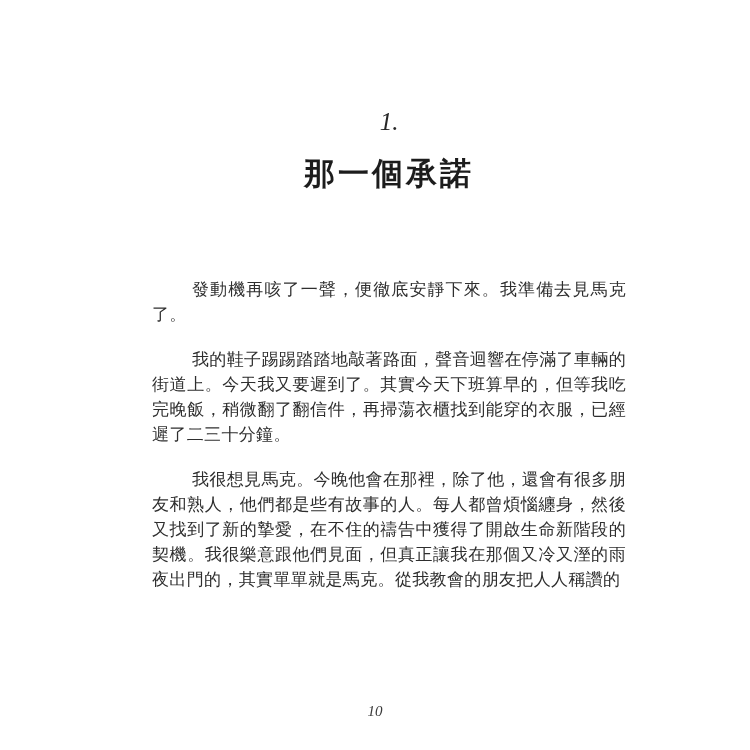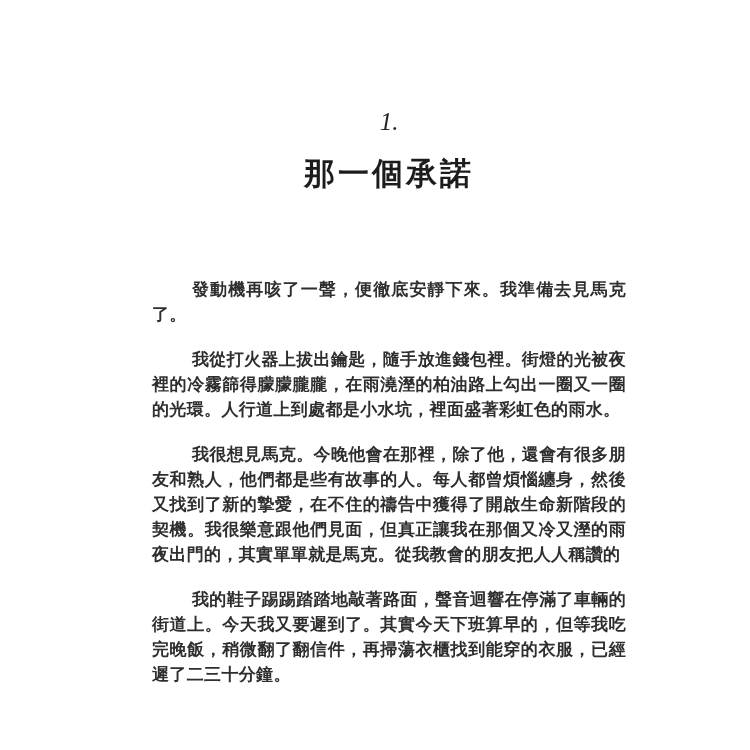--- a/index.html
+++ b/index.html
@@ -38,37 +38,36 @@
     top: 277px; left: 152px; width: 474px;
     font-size: 17px;
     line-height: 25px;
     letter-spacing: 0.35px;
     text-align: justify;
     color: #2e2e2e;
   }
   .body-text p {
     text-indent: 40px;
     margin: 0 0 20px 0;
-    font-weight: bold;
   }
   .page-number {
     position: absolute;
     top: 702px; left: 0; width: 750px;
     text-align: center;
     font-style: italic;
     font-size: 15px;
     line-height: 18px;
     color: #3a3a3a;
   }
 </style>
 </head>
 <body>
 
 <div class="page">
   <div class="chapter-number">1.</div>
   <h1 class="chapter-title">那一個承諾</h1>
   <div class="body-text">
       <p>發動機再咳了一聲，便徹底安靜下來。我準備去見馬克了。</p>
-      <p>我從打火器上拔出鑰匙，隨手放進錢包裡。街燈的光被夜裡的冷霧篩得朦朦朧朧，在雨澆溼的柏油路上勾出一圈又一圈的光環。人行道上到處都是小水坑，裡面盛著彩虹色的雨水。</p>
+      <p>我的鞋子踢踢踏踏地敲著路面，聲音迴響在停滿了車輛的街道上。今天我又要遲到了。其實今天下班算早的，但等我吃完晚飯，稍微翻了翻信件，再掃蕩衣櫃找到能穿的衣服，已經遲了二三十分鐘。</p>
       <p>我很想見馬克。今晚他會在那裡，除了他，還會有很多朋友和熟人，他們都是些有故事的人。每人都曾煩惱纏身，然後又找到了新的摯愛，在不住的禱告中獲得了開啟生命新階段的契機。我很樂意跟他們見面，但真正讓我在那個又冷又溼的雨夜出門的，其實單單就是馬克。從我教會的朋友把人人稱讚的</p>
-      <p>我的鞋子踢踢踏踏地敲著路面，聲音迴響在停滿了車輛的街道上。今天我又要遲到了。其實今天下班算早的，但等我吃完晚飯，稍微翻了翻信件，再掃蕩衣櫃找到能穿的衣服，已經遲了二三十分鐘。</p>
     </div>
+  <div class="page-number">10</div>
 </div>
 
 </body></html>

